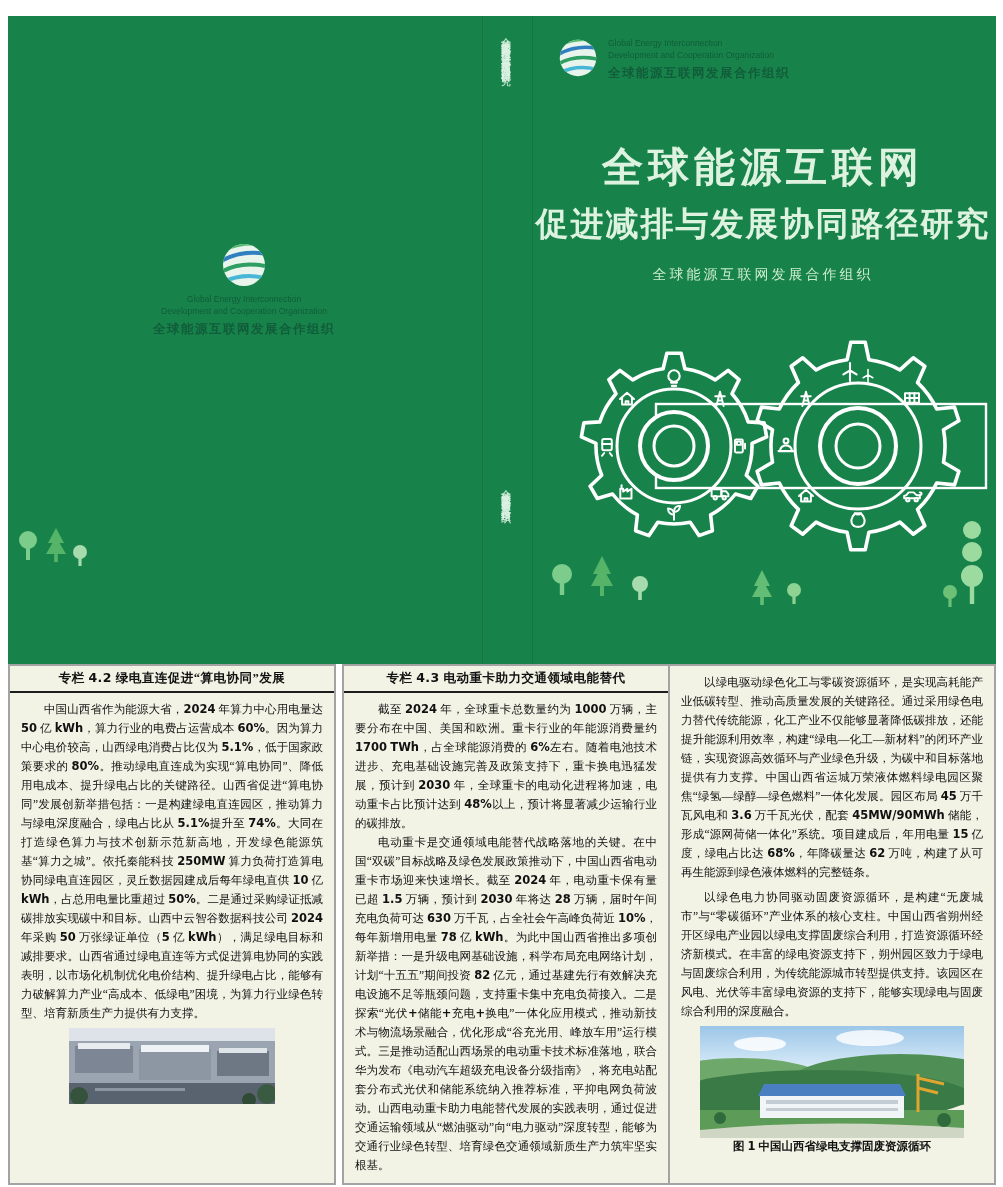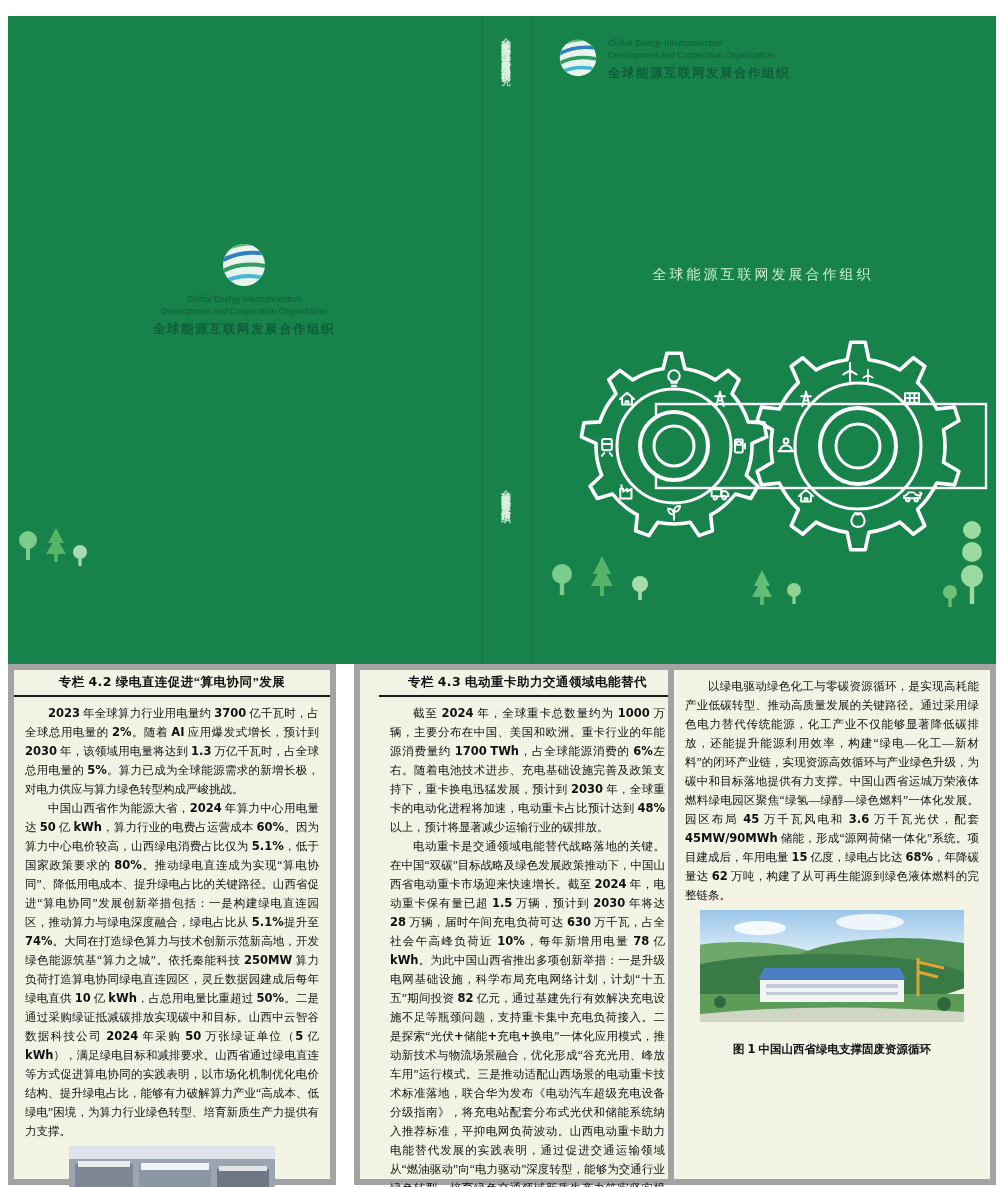--- a/index.html
+++ b/index.html
@@ -34,30 +34,30 @@
   .front-title .t2 { font-size:33px; letter-spacing:2px; margin-top:7px; }
   .front-subtitle { position:absolute; left:522px; top:250px; width:466px; text-align:center;
                     color:#cdeccf; font-size:14px; letter-spacing:3px;
                     font-family:"DejaVu Sans",sans-serif; }
 
   .cover-art { position:absolute; left:528px; top:292px; width:460px; height:310px; }
   .back-trees { position:absolute; left:4px; top:502px; width:150px; height:60px; }
 
   
   .panel { position:absolute; top:664px; width:328px; height:521px;
-           background:#f2f3e5; border:6px solid #a3a3a3; }
-  #p1 { left:8px; } #p2 { left:354px;padding-left:19px; } #p3 { left:668px; }
+           background:#f2f3e5; border:2px solid #a3a3a3; }
+  #p1 { left:8px; } #p2 { left:342px; } #p3 { left:668px; }
   .panel-h { height:27px; line-height:24px; text-align:center; font-weight:bold;
              font-size:12.5px; border-bottom:2px solid #1c1c1c; letter-spacing:.5px; }
   .panel-b { padding:7px 11px 0; }
   .para { font-size:11.5px; line-height:19px; text-align:justify; text-indent:2em; }
   .lt { font-family:"DejaVu Sans",sans-serif; font-weight:bold; }
   .figure { text-align:center; margin-top:5px; }
   .figure svg { display:block; margin:0 auto; }
-  .caption { text-align:center; font-weight:bold; font-size:11.5px; margin-top:20px; }
+  .caption { text-align:center; font-weight:bold; font-size:11.5px; margin-top:1px; }
 
   svg .st { fill:none; stroke:#fff; stroke-width:1.4; stroke-linecap:round; stroke-linejoin:round; }
 </style>
 </head>
 <body>
 
 <div class="cover">
   <div class="fold" style="left:474px"></div>
   <div class="fold" style="left:524px"></div>
 
@@ -101,20 +101,24 @@
         <path d="M-8,14 Q18,-4 50,4" stroke="#53b96e"></path>
       </g>
     </svg>
     <div class="logo-txt">
       <div class="en">Global Energy Interconnection</div>
       <div class="en">Development and Cooperation Organization</div>
       <div class="cn">全球能源互联网发展合作组织</div>
     </div>
   </div>
 
+  <div class="front-title">
+    <div class="t1">全球能源互联网</div>
+    <div class="t2">促进减排与发展协同路径研究</div>
+  </div>
   <div class="front-subtitle">全球能源互联网发展合作组织</div>
 
   <svg class="cover-art" viewBox="0 0 460 310">
     <defs>
       <g id="i-bulb">
           <circle class="st" cx="0" cy="-2" r="3.8"></circle>
           <path class="st" d="M-2,2.4h4M-1.4,4.6h2.8"></path>
         </g>
       <g id="i-house">
           <path class="st" d="M-5,0L0,-4.5L5,0M-3.5,-1v5h7v-5M-1,4v-2.4h2V4"></path>
@@ -241,21 +245,20 @@
     <g fill="#a5dbad">
         <circle cx="68" cy="34" r="7"></circle>
         <rect x="66.4" y="39" width="3.2" height="9"></rect>
       </g>
   </svg>
 </div>
 
 <div id="p1" class="panel">
   <div class="panel-h lx">专栏 <span class="lt">4.2</span> 绿电直连促进“算电协同”发展</div>
   <div class="panel-b">
-    <p class="para lx"><span class="lt">2023</span> 年全球算力行业用电量约 <span class="lt">3700</span> 亿千瓦时，占全球总用电量的 <span class="lt">2%</span>。随着 <span class="lt">AI</span> 应用爆发式增长，预计到 <span class="lt">2030</span> 年，该领域用电量将达到 <span class="lt">1.3</span> 万亿千瓦时，占全球总用电量的 <span class="lt">5%</span>。算力已成为全球能源需求的新增长极，对电力供应与算力绿色转型构成严峻挑战。</p>
     <p class="para lx">中国山西省作为能源大省，<span class="lt">2024</span> 年算力中心用电量达 <span class="lt">50</span> 亿 <span class="lt">kWh</span>，算力行业的电费占运营成本 <span class="lt">60%</span>。因为算力中心电价较高，山西绿电消费占比仅为 <span class="lt">5.1%</span>，低于国家政策要求的 <span class="lt">80%</span>。推动绿电直连成为实现“算电协同”、降低用电成本、提升绿电占比的关键路径。山西省促进“算电协同”发展创新举措包括：一是构建绿电直连园区，推动算力与绿电深度融合，绿电占比从 <span class="lt">5.1%</span>提升至 <span class="lt">74%</span>。大同在打造绿色算力与技术创新示范新高地，开发绿色能源筑基“算力之城”。依托秦能科技 <span class="lt">250MW</span> 算力负荷打造算电协同绿电直连园区，灵丘数据园建成后每年绿电直供 <span class="lt">10</span> 亿 <span class="lt">kWh</span>，占总用电量比重超过 <span class="lt">50%</span>。二是通过采购绿证抵减碳排放实现碳中和目标。山西中云智谷数据科技公司 <span class="lt">2024</span> 年采购 <span class="lt">50</span> 万张绿证单位（<span class="lt">5</span> 亿 <span class="lt">kWh</span>），满足绿电目标和减排要求。山西省通过绿电直连等方式促进算电协同的实践表明，以市场化机制优化电价结构、提升绿电占比，能够有力破解算力产业“高成本、低绿电”困境，为算力行业绿色转型、培育新质生产力提供有力支撑。</p>
     <div class="figure">
       <svg width="206" height="76" viewBox="0 0 206 76">
         <rect width="206" height="76" fill="#b9c3cc"></rect>
         <rect width="206" height="13" fill="#dde3e8"></rect>
         <rect x="0" y="13" width="206" height="42" fill="#9aa5b1"></rect>
         <rect x="6" y="18" width="58" height="27" fill="#7c8694"></rect>
         <rect x="9" y="15" width="52" height="6" fill="#e8ecef"></rect>
         <rect x="70" y="21" width="72" height="31" fill="#8d97a4"></rect>
         <rect x="72" y="17" width="68" height="7" fill="#f0f3f5"></rect>
@@ -276,20 +279,21 @@
   <div class="panel-h lx">专栏 <span class="lt">4.3</span> 电动重卡助力交通领域电能替代</div>
   <div class="panel-b">
     <p class="para lx">截至 <span class="lt">2024</span> 年，全球重卡总数量约为 <span class="lt">1000</span> 万辆，主要分布在中国、美国和欧洲。重卡行业的年能源消费量约 <span class="lt">1700</span> <span class="lt">TWh</span>，占全球能源消费的 <span class="lt">6%</span>左右。随着电池技术进步、充电基础设施完善及政策支持下，重卡换电迅猛发展，预计到 <span class="lt">2030</span> 年，全球重卡的电动化进程将加速，电动重卡占比预计达到 <span class="lt">48%</span>以上，预计将显著减少运输行业的碳排放。</p>
     <p class="para lx">电动重卡是交通领域电能替代战略落地的关键。在中国“双碳”目标战略及绿色发展政策推动下，中国山西省电动重卡市场迎来快速增长。截至 <span class="lt">2024</span> 年，电动重卡保有量已超 <span class="lt">1.5</span> 万辆，预计到 <span class="lt">2030</span> 年将达 <span class="lt">28</span> 万辆，届时午间充电负荷可达 <span class="lt">630</span> 万千瓦，占全社会午高峰负荷近 <span class="lt">10%</span>，每年新增用电量 <span class="lt">78</span> 亿 <span class="lt">kWh</span>。为此中国山西省推出多项创新举措：一是升级电网基础设施，科学布局充电网络计划，计划“十五五”期间投资 <span class="lt">82</span> 亿元，通过基建先行有效解决充电设施不足等瓶颈问题，支持重卡集中充电负荷接入。二是探索“光伏<span class="lt">+</span>储能<span class="lt">+</span>充电<span class="lt">+</span>换电”一体化应用模式，推动新技术与物流场景融合，优化形成“谷充光用、峰放车用”运行模式。三是推动适配山西场景的电动重卡技术标准落地，联合华为发布《电动汽车超级充电设备分级指南》，将充电站配套分布式光伏和储能系统纳入推荐标准，平抑电网负荷波动。山西电动重卡助力电能替代发展的实践表明，通过促进交通运输领域从“燃油驱动”向“电力驱动”深度转型，能够为交通行业绿色转型、培育绿色交通领域新质生产力筑牢坚实根基。</p>
   </div>
 </div>
 
 <div id="p3" class="panel">
   <div class="panel-b">
     <p class="para lx">以绿电驱动绿色化工与零碳资源循环，是实现高耗能产业低碳转型、推动高质量发展的关键路径。通过采用绿色电力替代传统能源，化工产业不仅能够显著降低碳排放，还能提升能源利用效率，构建“绿电—化工—新材料”的闭环产业链，实现资源高效循环与产业绿色升级，为碳中和目标落地提供有力支撑。中国山西省运城万荣液体燃料绿电园区聚焦“绿氢—绿醇—绿色燃料”一体化发展。园区布局 <span class="lt">45</span> 万千瓦风电和 <span class="lt">3.6</span> 万千瓦光伏，配套 <span class="lt">45MW/90MWh</span> 储能，形成“源网荷储一体化”系统。项目建成后，年用电量 <span class="lt">15</span> 亿度，绿电占比达 <span class="lt">68%</span>，年降碳量达 <span class="lt">62</span> 万吨，构建了从可再生能源到绿色液体燃料的完整链条。</p>
+    <p class="para lx" style="margin-top:6px">以绿色电力协同驱动固废资源循环，是构建“无废城市”与“零碳循环”产业体系的核心支柱。中国山西省朔州经开区绿电产业园以绿电支撑固废综合利用，打造资源循环经济新模式。在丰富的绿电资源支持下，朔州园区致力于绿电与固废综合利用，为传统能源城市转型提供支持。该园区在风电、光伏等丰富绿电资源的支持下，能够实现绿电与固废综合利用的深度融合。</p>
     <div class="figure">
       <svg width="264" height="112" viewBox="0 0 264 112">
         <defs>
           <linearGradient id="sky3" x1="0" y1="0" x2="0" y2="1">
             <stop offset="0" stop-color="#9cc6e8"></stop>
               <stop offset="1" stop-color="#e4f2fb"></stop>
           </linearGradient>
         </defs>
         <rect width="264" height="50" fill="url(#sky3)"></rect>
         <ellipse cx="60" cy="18" rx="26" ry="7" fill="#ffffff" opacity=".85"></ellipse>

